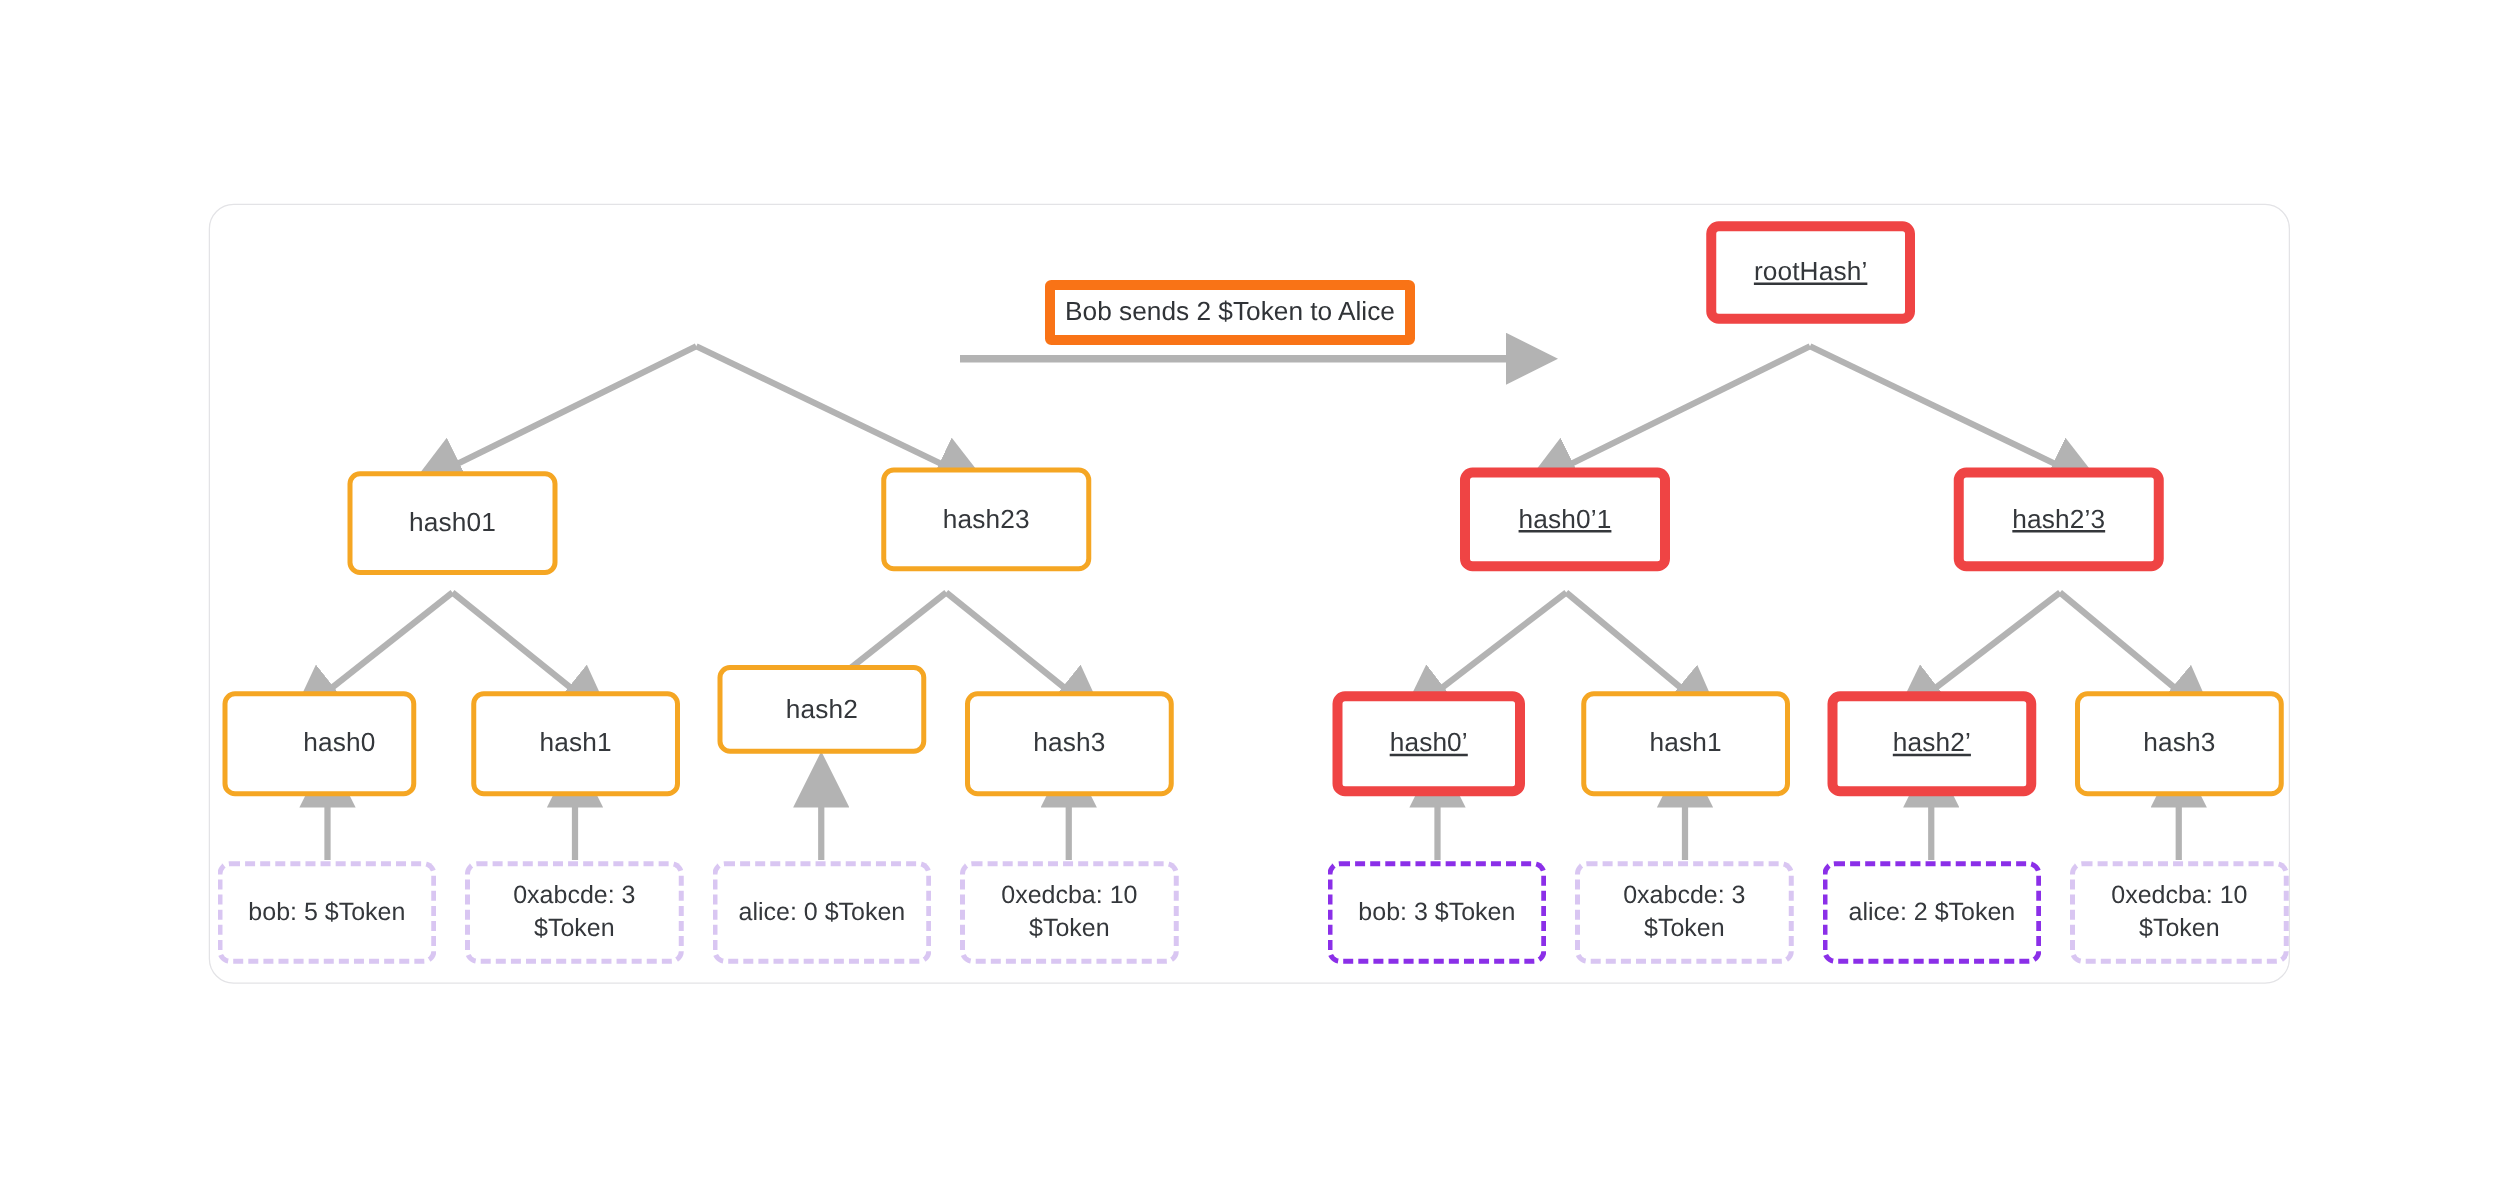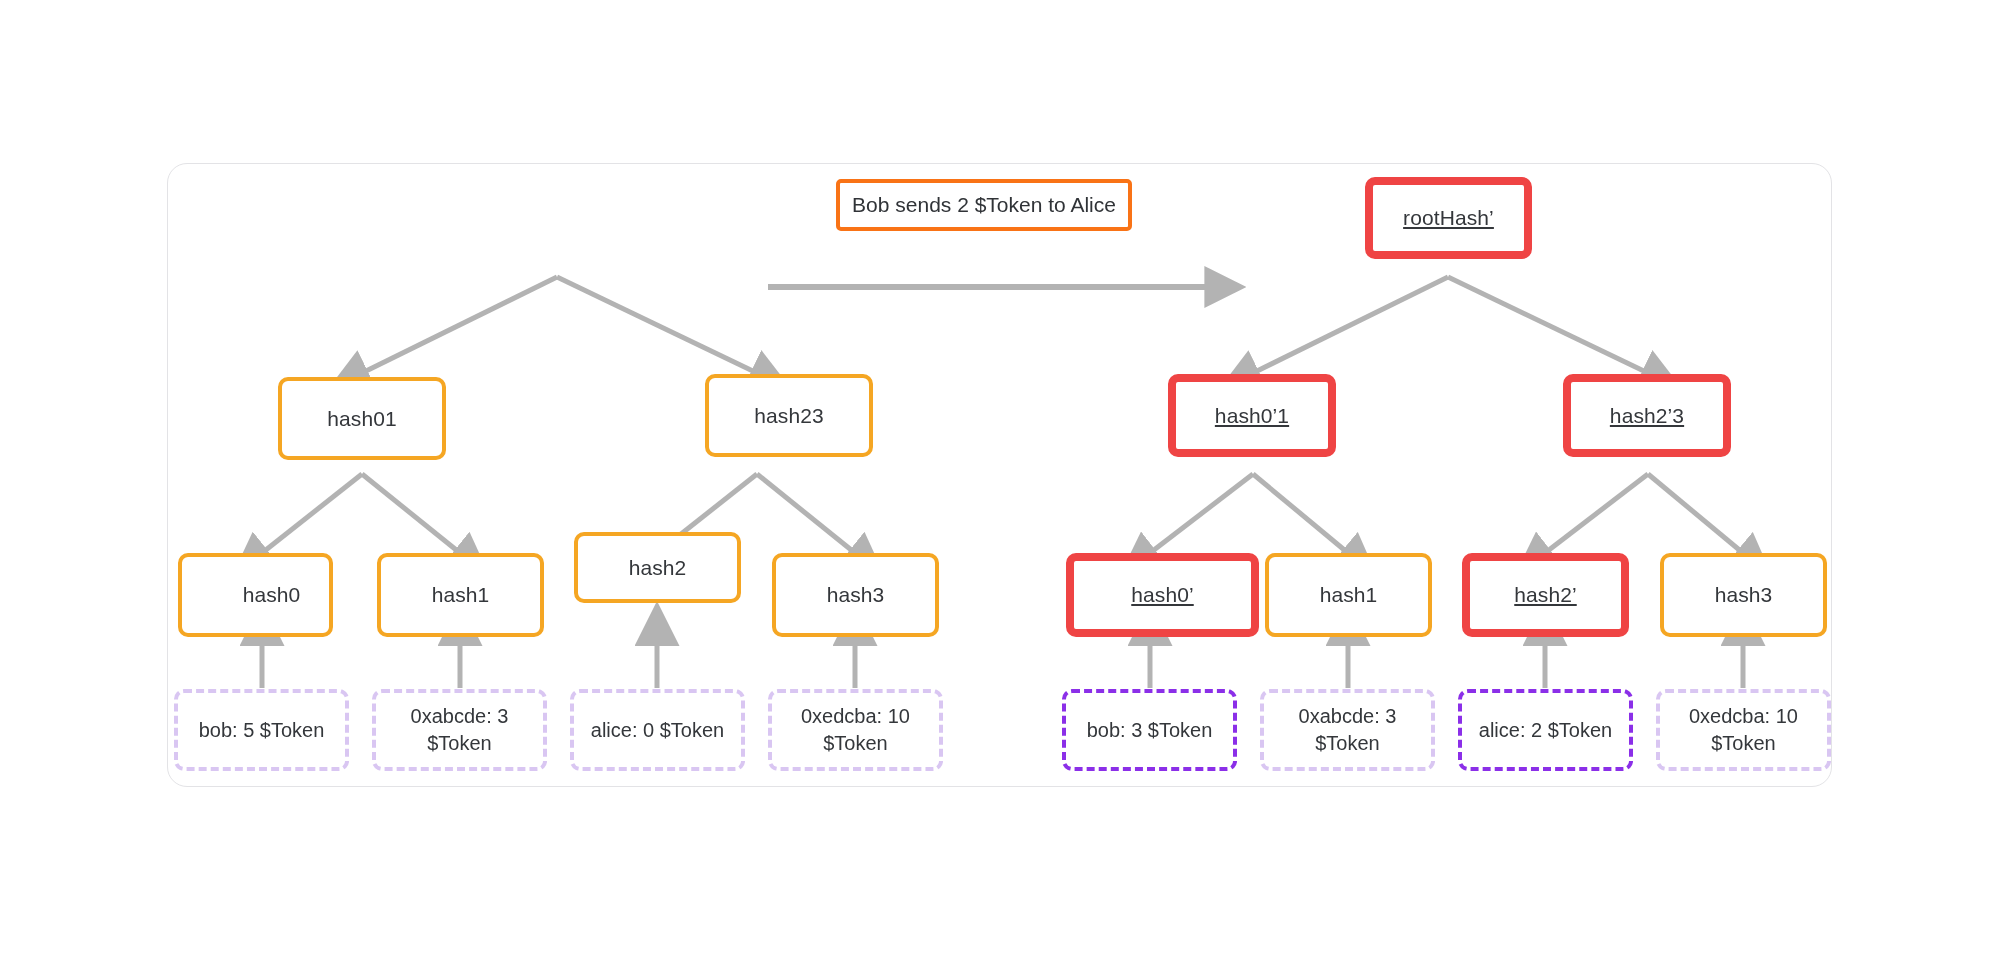--- a/index.html
+++ b/index.html
@@ -40,25 +40,26 @@
     text-align:center;
   }
   .node.orange{border:4px solid #f5a623;}
   .node.green {border:8px solid #ef4444;text-decoration:underline;}
 
   
   .txlabel{
     position:absolute;
     box-sizing:border-box;
     background:#ffffff;
-    border:4px solid #f97316;
+    border:8px solid #f97316;
     border-radius:5px;
     display:flex;align-items:center;justify-content:center;
     color:#303337;
     font-size:21px;
+    margin-top:45px;
   }
 
   
   .leafdata{
     position:absolute;
     box-sizing:border-box;
     background:#ffffff;
     border-radius:10px;
     display:flex;align-items:center;justify-content:center;
     color:#34373b;
@@ -142,21 +143,21 @@
   <div class="leafdata faint" style="left:570px;top:689px;width:175px;height:82px;">alice: 0 $Token</div>
   <div class="leafdata faint" style="left:768px;top:689px;width:175px;height:82px;">0xedcba: 10 $Token</div>
 
   <div class="txlabel" style="left:836px;top:179px;width:296px;height:52px;">Bob sends 2 $Token to Alice</div>
 
   <div class="node green" style="left:1365px;top:177px;width:167px;height:82px;">rootHash’</div>
 
   <div class="node green" style="left:1168px;top:374px;width:168px;height:83px;">hash0’1</div>
   <div class="node green" style="left:1563px;top:374px;width:168px;height:83px;">hash2’3</div>
 
-  <div class="node green" style="left:1066px;top:553px;width:193px;height:84px;">hash0’</div>
+  <div class="node green" style="left:1066px;top:553px;width:154px;height:84px;">hash0’</div>
   <div class="node orange" style="left:1265px;top:553px;width:167px;height:84px;">hash1</div>
   <div class="node green" style="left:1462px;top:553px;width:167px;height:84px;">hash2’</div>
   <div class="node orange" style="left:1660px;top:553px;width:167px;height:84px;">hash3</div>
 
   <div class="leafdata bold" style="left:1062px;top:689px;width:175px;height:82px;">bob: 3 $Token</div>
   <div class="leafdata faint" style="left:1260px;top:689px;width:175px;height:82px;">0xabcde: 3 $Token</div>
   <div class="leafdata bold" style="left:1458px;top:689px;width:175px;height:82px;">alice: 2 $Token</div>
   <div class="leafdata faint" style="left:1656px;top:689px;width:175px;height:82px;">0xedcba: 10 $Token</div>
 
 </div>

